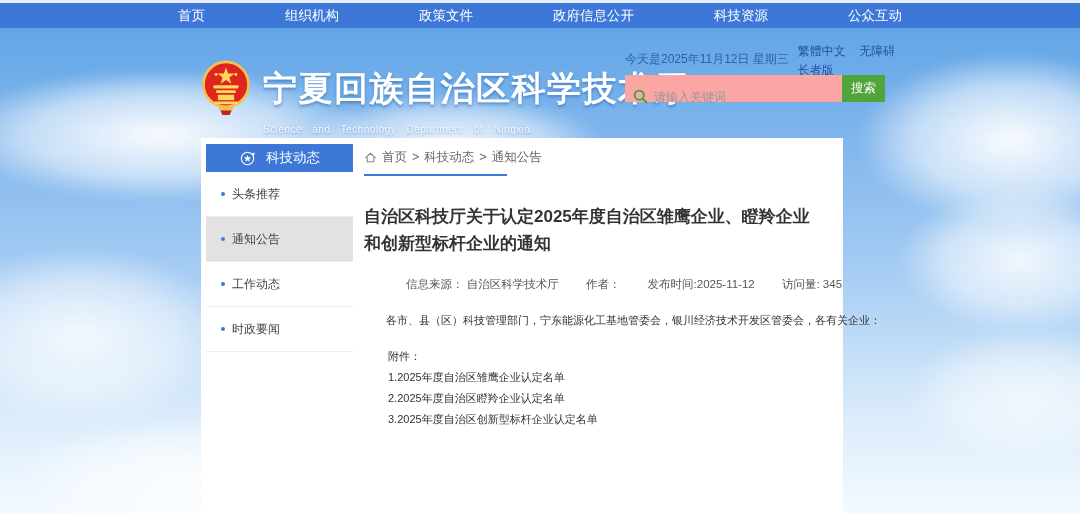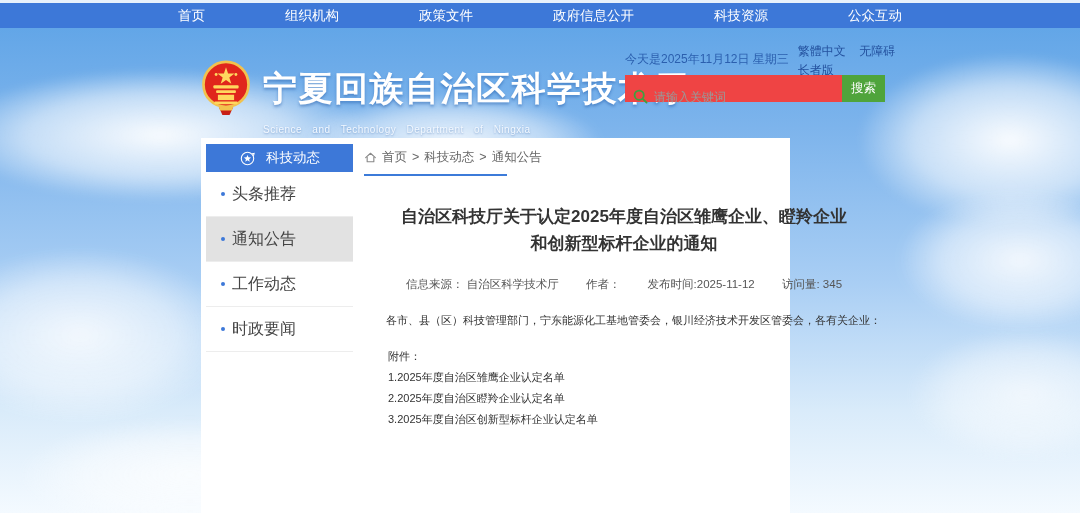--- a/index.html
+++ b/index.html
@@ -30,47 +30,47 @@
   .titles { position:absolute; left:263px; top:66px; }
   .site-title { font-size:34px; font-weight:bold; color:#fff; letter-spacing:1.5px;
     text-shadow:0 2px 3px rgba(25,80,160,.45); white-space:nowrap; }
   .site-subtitle { margin-top:12px; font-size:10px; color:#f2f8ff; letter-spacing:.5px; word-spacing:7px;
     text-shadow:0 1px 2px rgba(25,80,160,.4); white-space:nowrap; }
   .header-right { position:absolute; left:625px; top:52px; width:279px; }
   .date-row { display:flex; justify-content:space-between; align-items:center; height:15px; }
   .date-txt { font-size:12px; color:#2b5fae; white-space:nowrap; }
   .hdr-links a { font-size:12px; color:#23519e; text-decoration:none; margin-left:9px; cursor:pointer;text-align:center; }
   .search-row { margin-top:8px; display:flex; height:27px; }
-  .search-box { display:flex; align-items:center; background:#ef4444; width:217px; padding:16px 6px 0 8px; }
+  .search-box { display:flex; align-items:center; background:#fca5a5; width:217px; padding:16px 6px 0 8px; }
   .search-box svg { flex:none; }
   .search-box input { border:none; outline:none; flex:1; margin-left:6px; font-size:12px; color:#333;
     font-family:"Liberation Sans","DejaVu Sans",sans-serif; background:transparent; }
   .search-box input::placeholder { color:#999; }
   .search-btn { width:43px; height:27px; background:#4fa43b; color:#fff; border:none; font-size:12.5px;
     cursor:pointer; font-family:"Liberation Sans","DejaVu Sans",sans-serif; }
 
   
-  .panel { position:absolute; left:201px; top:138px; width:589px; height:375px; background:#fff; }
+  .panel { position:absolute; left:201px; top:138px; width:642px; height:375px; background:#fff; }
 
   
   .sidebar { position:absolute; left:5px; top:6px; width:147px; }
   .sidebar-header { height:28px; background:#3d78d8; color:#fff; display:flex; align-items:center;
     justify-content:center; gap:10px; font-size:13.5px; cursor:pointer; }
   .sidebar-menu { list-style:none; }
   .sidebar-menu li { height:45px; display:flex; align-items:center; gap:7px; padding-left:15px;
-    border-bottom:1px solid #ededed; font-size:16px; color:#444; cursor:pointer; }
+    border-bottom:1px solid #ededed; font-size:12px; color:#444; cursor:pointer; }
   .sidebar-menu li.active { background:#e2e2e2; }
   .dot { width:4px; height:4px; border-radius:50%; background:#3d78d8; flex:none; }
 
   
   .main { position:absolute; left:163px; top:8px; width:520px; }
   .breadcrumb { display:flex; align-items:center; gap:5px; height:22px; font-size:12.5px; color:#666; }
   .breadcrumb a { color:#666; text-decoration:none; cursor:pointer; }
   .crumb-line { width:143px; height:2px; background:#3c7bd9; margin-top:6px; }
-  .article-title { margin-top:27px; text-align:center; font-size:17px; font-weight:bold;
+  .article-title { margin-top:27px; font-size:17px; font-weight:bold;
     color:#333; line-height:27px; }
   .article-title span { display:block; }
   .article-meta { margin-top:20px; text-align:center; font-size:11.5px; color:#555; height:16px; }
   .article-meta span { margin:0 12px; }
   .article-body { margin-top:16px; font-size:11px; color:#333; line-height:22.5px; text-align:justify; }
   .article-body p { text-indent:2em; }
   .attachments { margin-top:14px; padding-left:24px; display:flex; font-size:11px; color:#333; line-height:21px;flex-direction:column; }
   .att-label { flex:none; }
   .att-list div { cursor:pointer; }
 </style>

